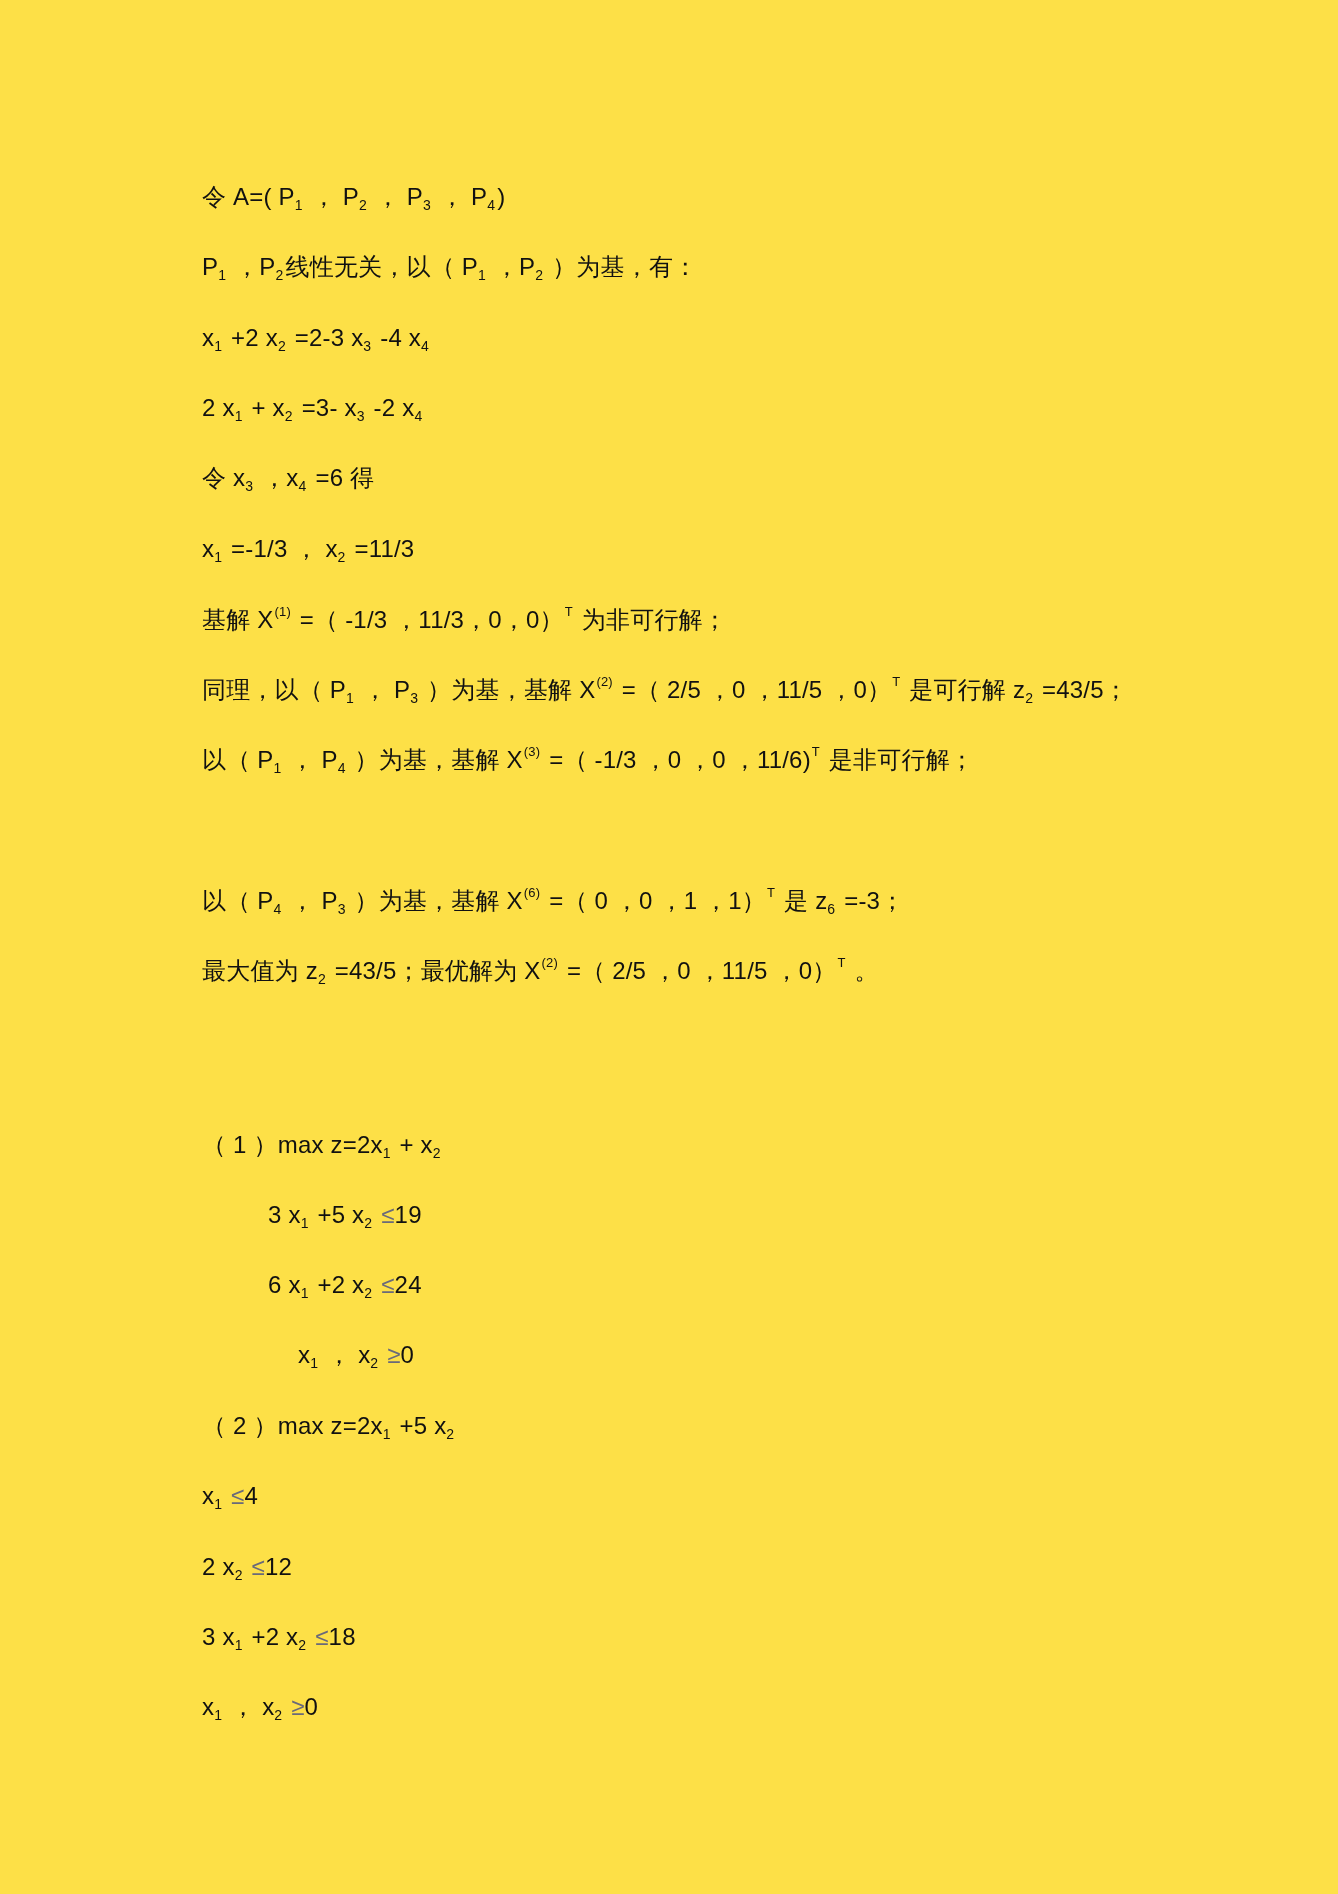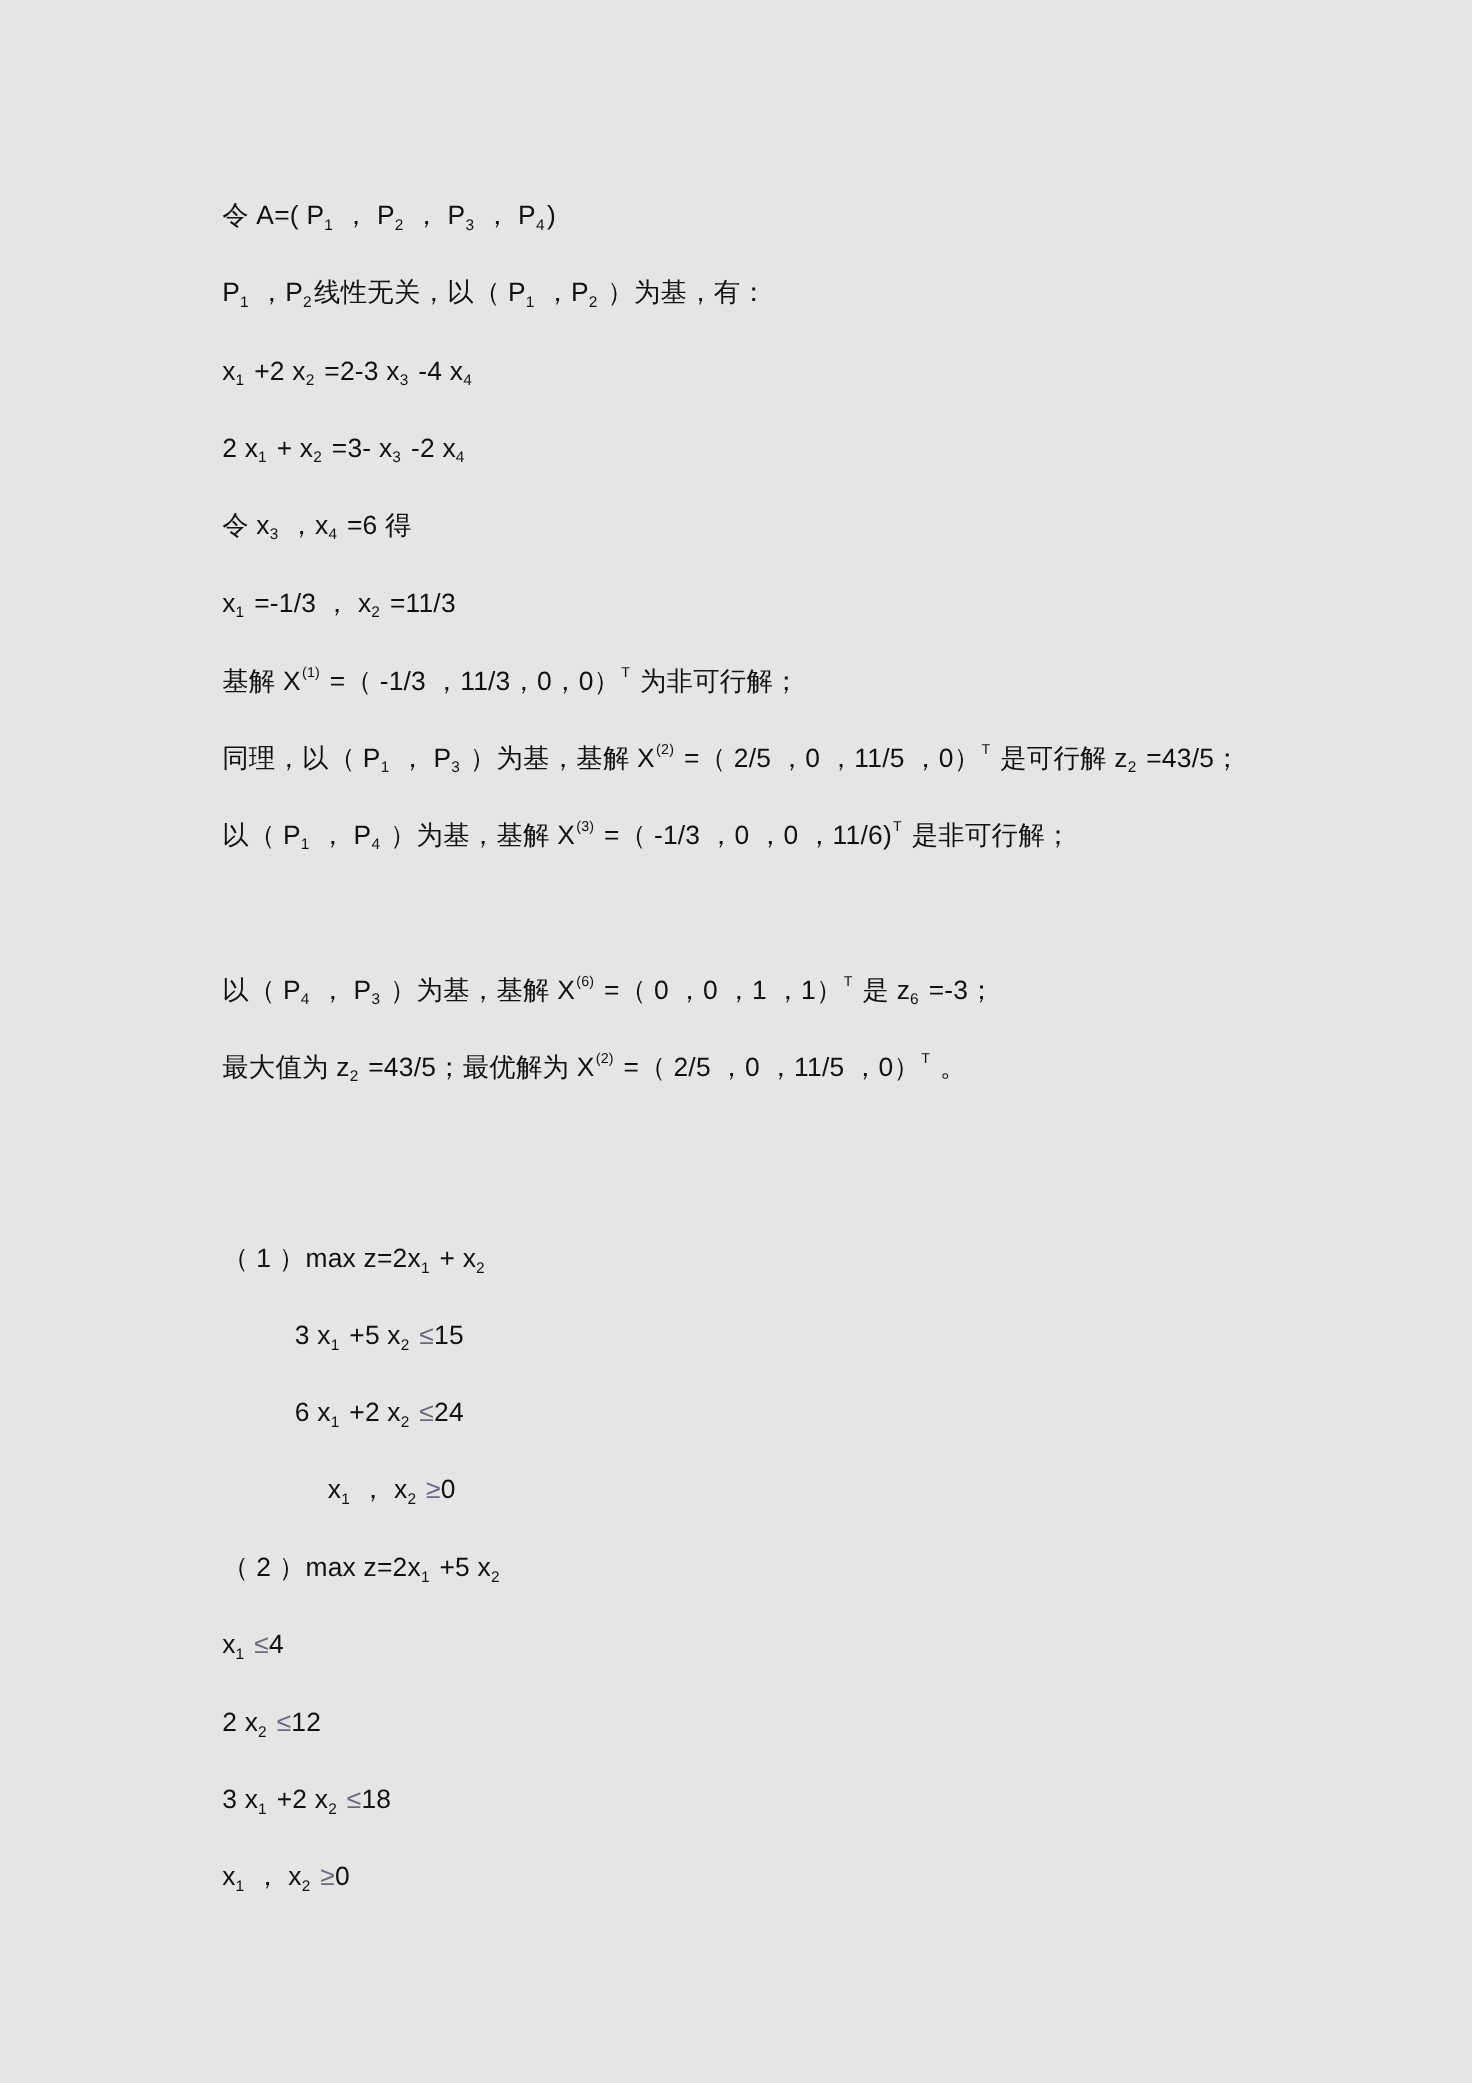--- a/index.html
+++ b/index.html
@@ -14,21 +14,21 @@
       overflow: hidden;
       font-family: "Liberation Sans", "DejaVu Sans", sans-serif;
       color: #111111;
     }
     .page {
       position: absolute;
       left: 0;
       top: 0;
       width: 1338px;
       height: 1894px;
-      background: #e5e5e5;
+      background: #fde047;
     }
     .line {
       position: absolute;
       left: 202px;
       font-size: 24px;
       line-height: 30px;
       white-space: nowrap;
       letter-spacing: 0.2px;
     }
     sub {
@@ -104,21 +104,21 @@
   <div class="line" style="top:956px;">
     <span>最大值为  z</span><sub>2</sub><span> =43/5；最优解为  X</span><sup>(2)</sup><span> =（ 2/5 ，0 ，11/5 ，0）</span><sup>T</sup><span> 。</span>
   </div>
 
 
   <div class="line" style="top:1130px;">
     <span>（ 1 ）max z=2x</span><sub>1</sub><span> + x</span><sub>2</sub>
   </div>
 
   <div class="line ind1" style="top:1200px;">
-    <span>3 x</span><sub>1</sub><span> +5 x</span><sub>2</sub><span class="gray"> ≤</span><span>15</span>
+    <span>3 x</span><sub>1</sub><span> +5 x</span><sub>2</sub><span class="gray"> ≤</span><span>19</span>
   </div>
 
   <div class="line ind1" style="top:1270px;">
     <span>6 x</span><sub>1</sub><span> +2 x</span><sub>2</sub><span class="gray"> ≤</span><span>24</span>
   </div>
 
   <div class="line ind2" style="top:1340px;">
     <span>x</span><sub>1</sub><span>  ，  x</span><sub>2</sub><span class="gray"> ≥</span><span>0</span>
   </div>
 

